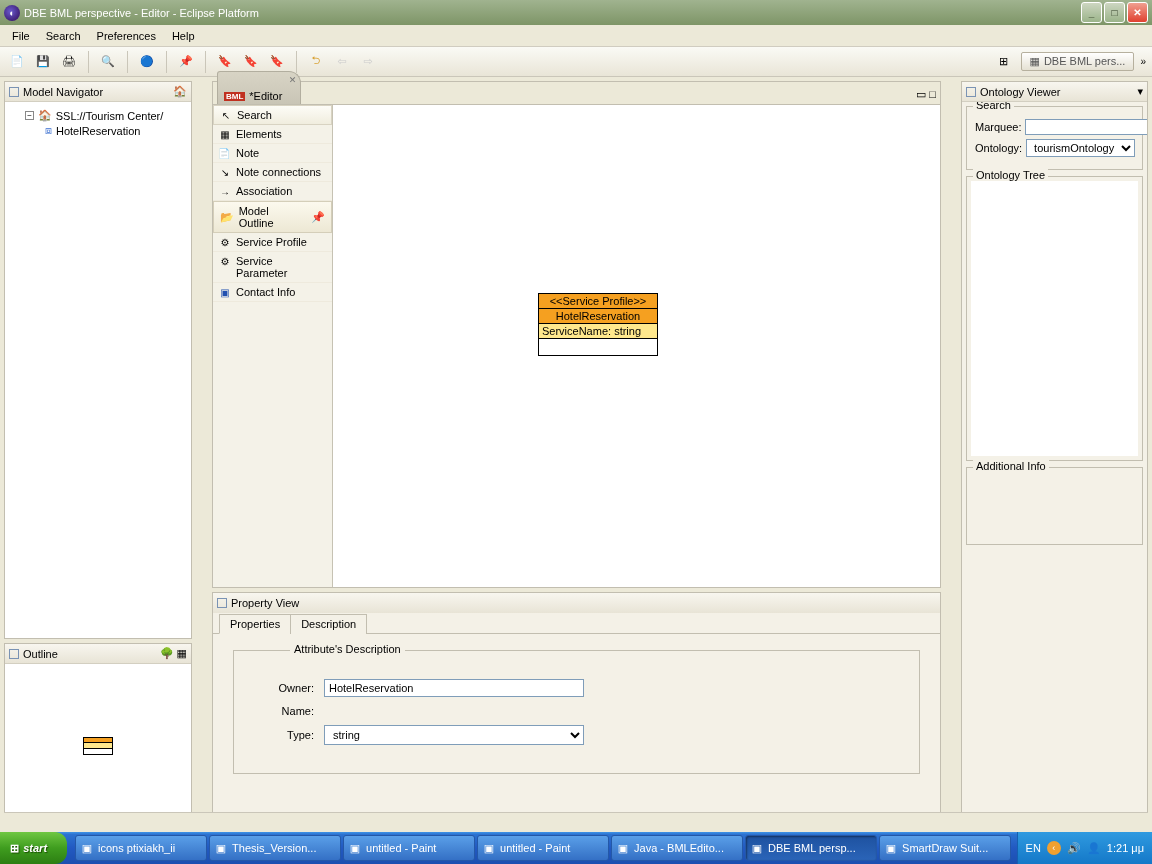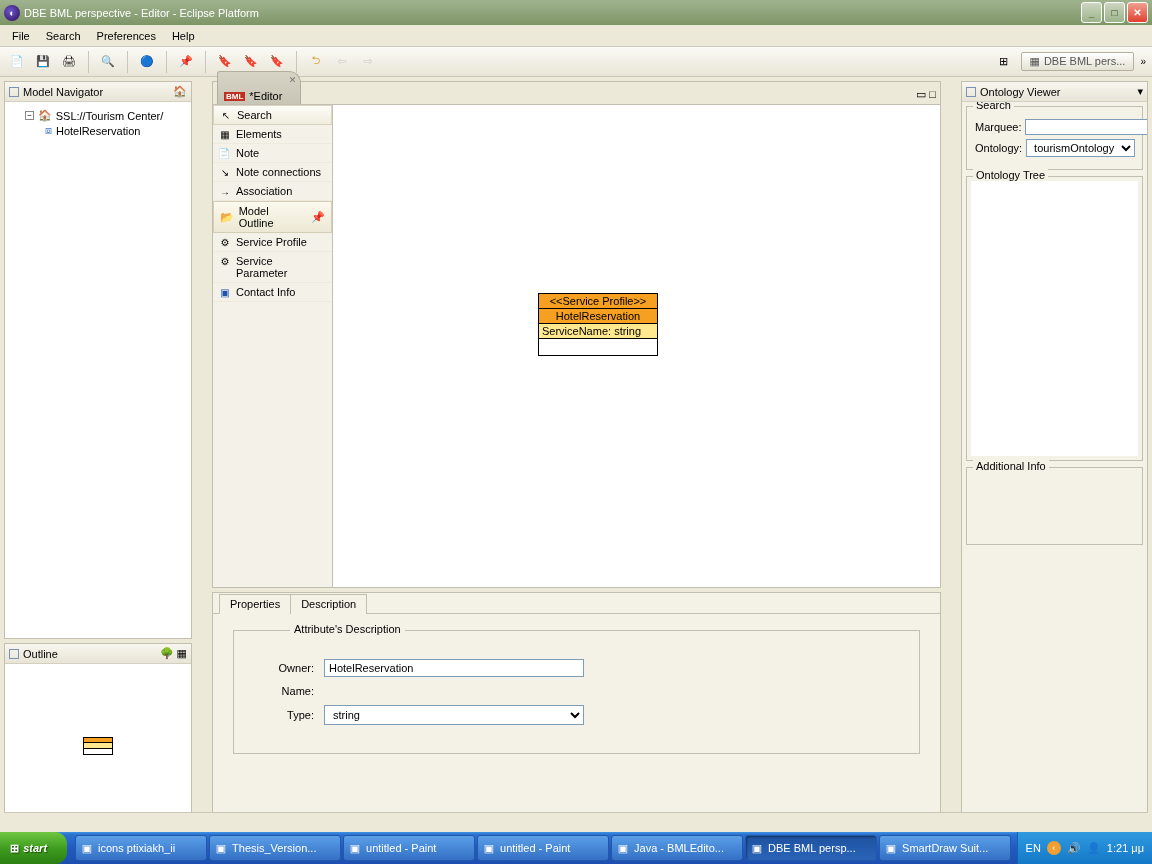--- a/index.html
+++ b/index.html
@@ -245,20 +245,24 @@
             <div class="hdr">&lt;&lt;Service Profile&gt;&gt;</div>
             <div class="hdr" style="border-top:none">HotelReservation</div>
             <div class="attr">ServiceName:  string</div>
             <div class="blank"></div>
           </div>
         </div>
       </div>
     </div>
 
     <div class="propview">
+      <div class="view-header">
+        <span class="sq"></span>
+        <span>Property View</span>
+      </div>
       <div class="prop-tabs">
         <div class="ptab active">Properties</div>
         <div class="ptab">Description</div>
       </div>
       <div class="prop-body">
         <div class="fieldset">
           <span class="legend">Attribute's Description</span>
           <div class="frow">
             <label>Owner:</label>
             <input value="HotelReservation" style="">

